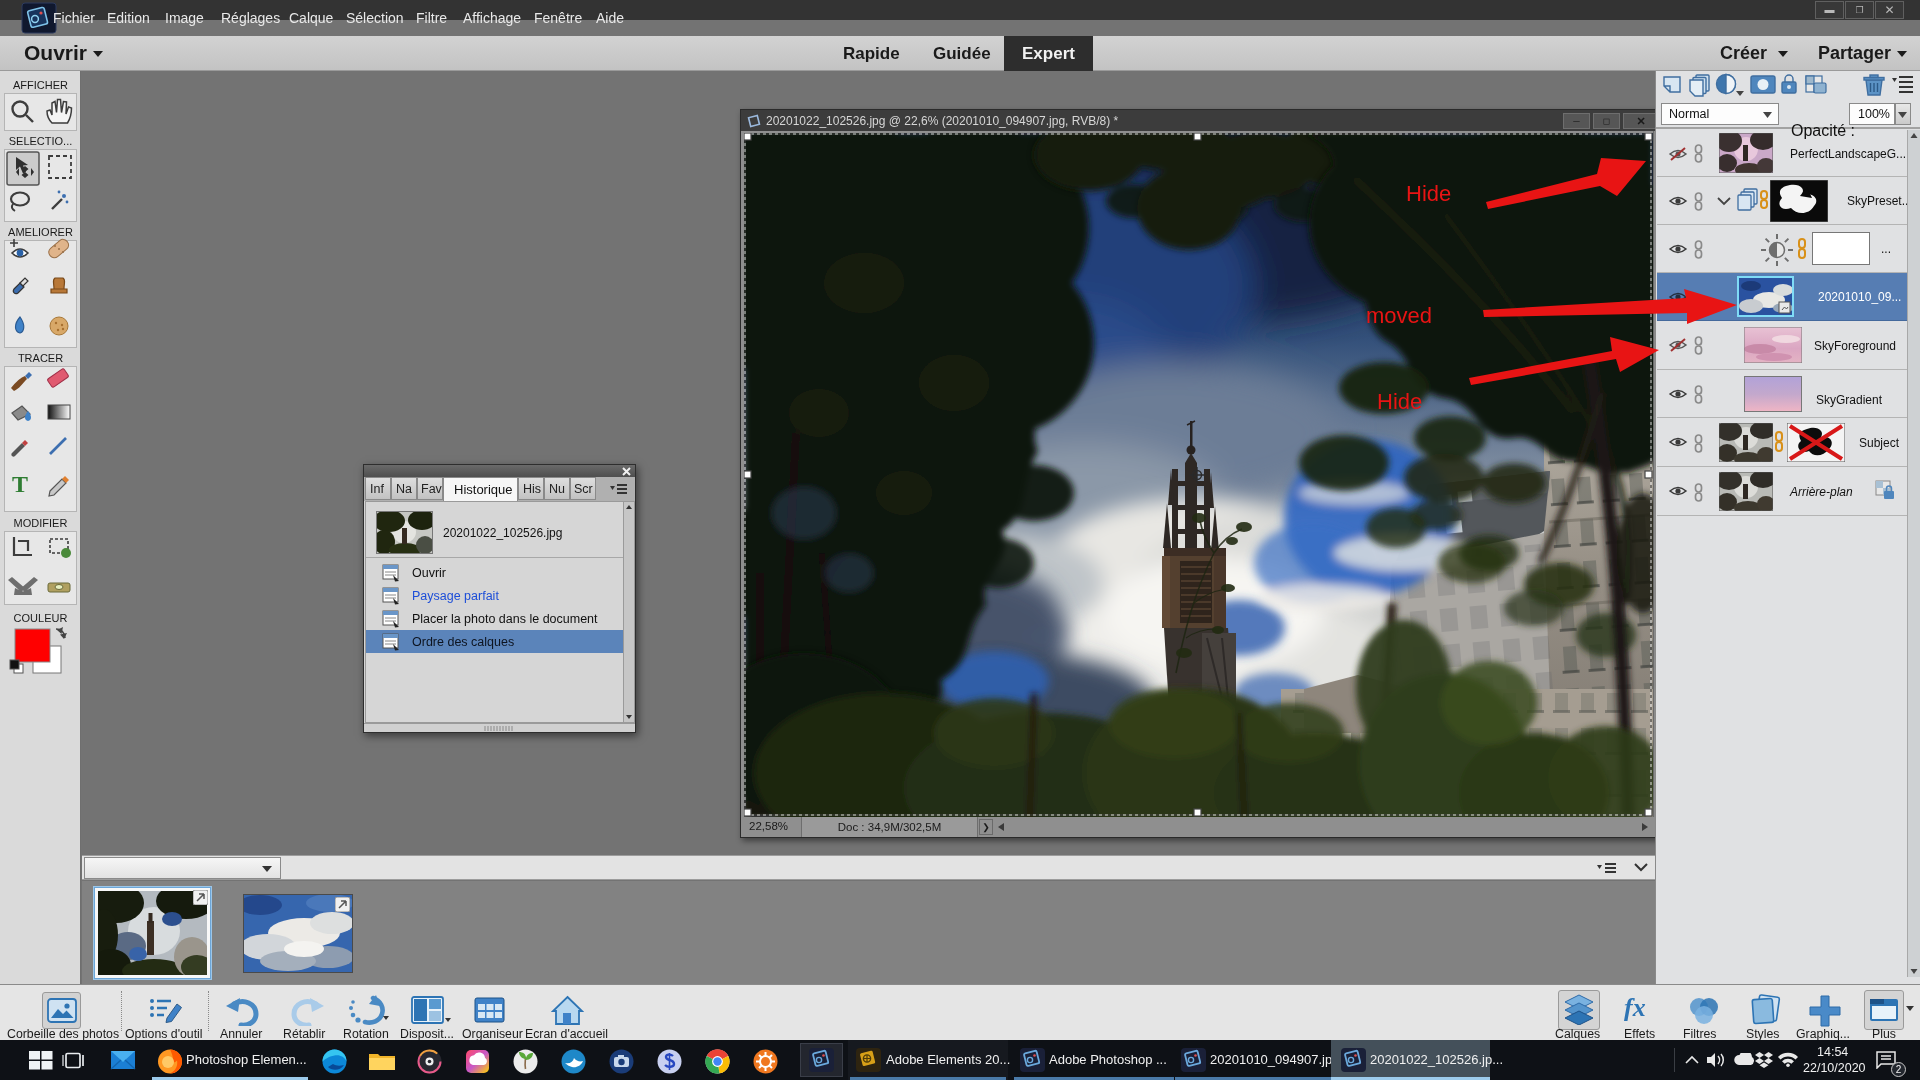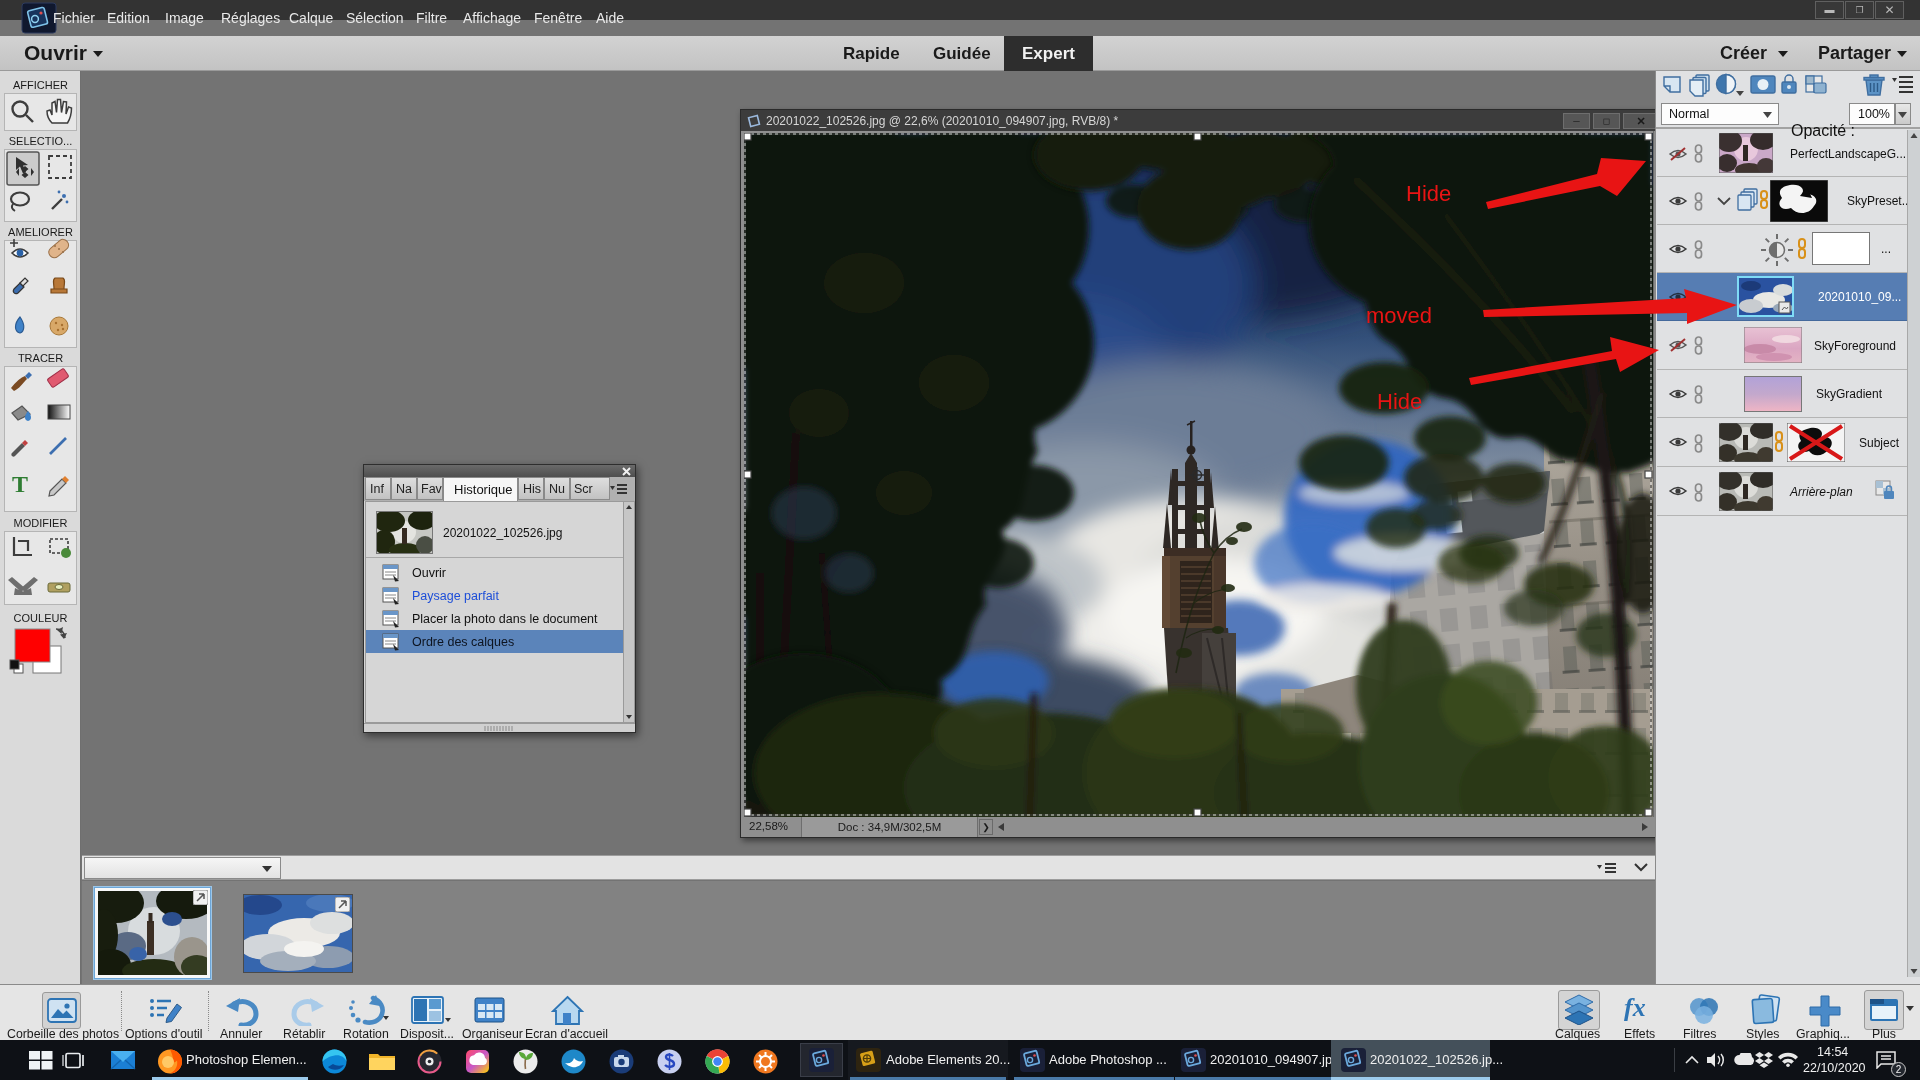--- a/index.html
+++ b/index.html
@@ -450,21 +450,21 @@
           <path d="M1 1 L8 8 M8 1 L1 8" stroke="#f0f0f0" stroke-width="2"></path>
         </svg>
     </div>
     <div class="abs" style="left:0;top:12px;width:271px;height:24px;background:#b0b0b0">
       <div class="abs" style="left:1px;top:0;width:26px;height:23px;background:linear-gradient(#dedede,#c2c2c2);border:1px solid #8a8a8a;font-size:12.5px;color:#222;padding:4px 0 0 4px">Inf</div>
       <div class="abs" style="left:27px;top:0;width:26px;height:23px;background:linear-gradient(#dedede,#c2c2c2);border:1px solid #8a8a8a;font-size:12.5px;color:#222;padding:4px 0 0 4px">Na</div>
       <div class="abs" style="left:53px;top:0;width:26px;height:23px;background:linear-gradient(#dedede,#c2c2c2);border:1px solid #8a8a8a;font-size:12.5px;color:#222;padding:4px 0 0 3px">Fav</div>
       <div class="abs" style="left:79px;top:0;width:75px;height:24px;background:#f6f6f6;border:1px solid #8a8a8a;border-bottom:none;font-size:13px;color:#111;padding:4px 0 0 10px">Historique</div>
       <div class="abs" style="left:154px;top:0;width:26px;height:23px;background:linear-gradient(#dedede,#c2c2c2);border:1px solid #8a8a8a;font-size:12.5px;color:#222;padding:4px 0 0 4px">His</div>
       <div class="abs" style="left:180px;top:0;width:26px;height:23px;background:linear-gradient(#dedede,#c2c2c2);border:1px solid #8a8a8a;font-size:12.5px;color:#222;padding:4px 0 0 4px">Nu</div>
-      <div class="abs" style="left:206px;top:0;width:40px;height:23px;background:linear-gradient(#dedede,#c2c2c2);border:1px solid #8a8a8a;font-size:12.5px;color:#222;padding:4px 0 0 3px">Scr</div>
+      <div class="abs" style="left:206px;top:0;width:26px;height:23px;background:linear-gradient(#dedede,#c2c2c2);border:1px solid #8a8a8a;font-size:12.5px;color:#222;padding:4px 0 0 3px">Scr</div>
       <svg class="abs" style="left:246px;top:7px" width="18" height="12">
           <path d="M0 3 l4 0 M2 1 l0 4" stroke="none"></path>
           <path d="M0 2 l5 0 l-2.5 4 z" fill="#333"></path>
           <path d="M7 1 l10 0 M7 5 l10 0 M7 9 l10 0" stroke="#333" stroke-width="2"></path>
         </svg>
     </div>
     <div class="abs" style="left:1px;top:36px;width:258px;height:222px;background:#d6d6d6;border:1px solid #9a9a9a;border-right:none">
       <div class="abs" style="left:10px;top:9px;width:57px;height:43px;background:#222;border:1px solid #777">
         <svg width="55" height="41" viewBox="0 0 55 41">
           <rect width="55" height="41" fill="#c6c7c3"></rect>
@@ -686,21 +686,21 @@
     <div class="lrow" style="top:299px;height:48px">
       <svg class="eye" style="left:11px;top:17px" width="20" height="14">
           <path d="M2 7 q8 -7 16 0 q-8 7 -16 0 z" fill="none" stroke="#3a3a3a" stroke-width="1.5"></path>
           <circle cx="10" cy="7" r="2.6" fill="#3a3a3a"></circle>
         </svg>
       <svg class="eye" style="left:36px;top:15px" width="11" height="19">
           <rect x="2.5" y="1" width="6" height="8" rx="3" fill="none" stroke="#8a8a8a" stroke-width="1.7"></rect>
           <rect x="2.5" y="10" width="6" height="8" rx="3" fill="none" stroke="#8a8a8a" stroke-width="1.7"></rect>
         </svg>
       <div class="abs" style="left:87px;top:6px;width:58px;height:36px;border:1px solid #777;background:linear-gradient(#b2a2d8,#c3a8cc,#eeb5c5)"></div>
-      <span class="lname" style="left:159px;top:17px">SkyGradient</span>
+      <span class="lname" style="left:159px;top:23px">SkyGradient</span>
     </div>
     <div class="lrow" style="top:396px;height:49px">
       <svg class="eye" style="left:11px;top:17px" width="20" height="14">
           <path d="M2 7 q8 -7 16 0 q-8 7 -16 0 z" fill="none" stroke="#3a3a3a" stroke-width="1.5"></path>
           <circle cx="10" cy="7" r="2.6" fill="#3a3a3a"></circle>
         </svg>
       <svg class="eye" style="left:36px;top:16px" width="11" height="19">
           <rect x="2.5" y="1" width="6" height="8" rx="3" fill="none" stroke="#8a8a8a" stroke-width="1.7"></rect>
           <rect x="2.5" y="10" width="6" height="8" rx="3" fill="none" stroke="#8a8a8a" stroke-width="1.7"></rect>
         </svg>

